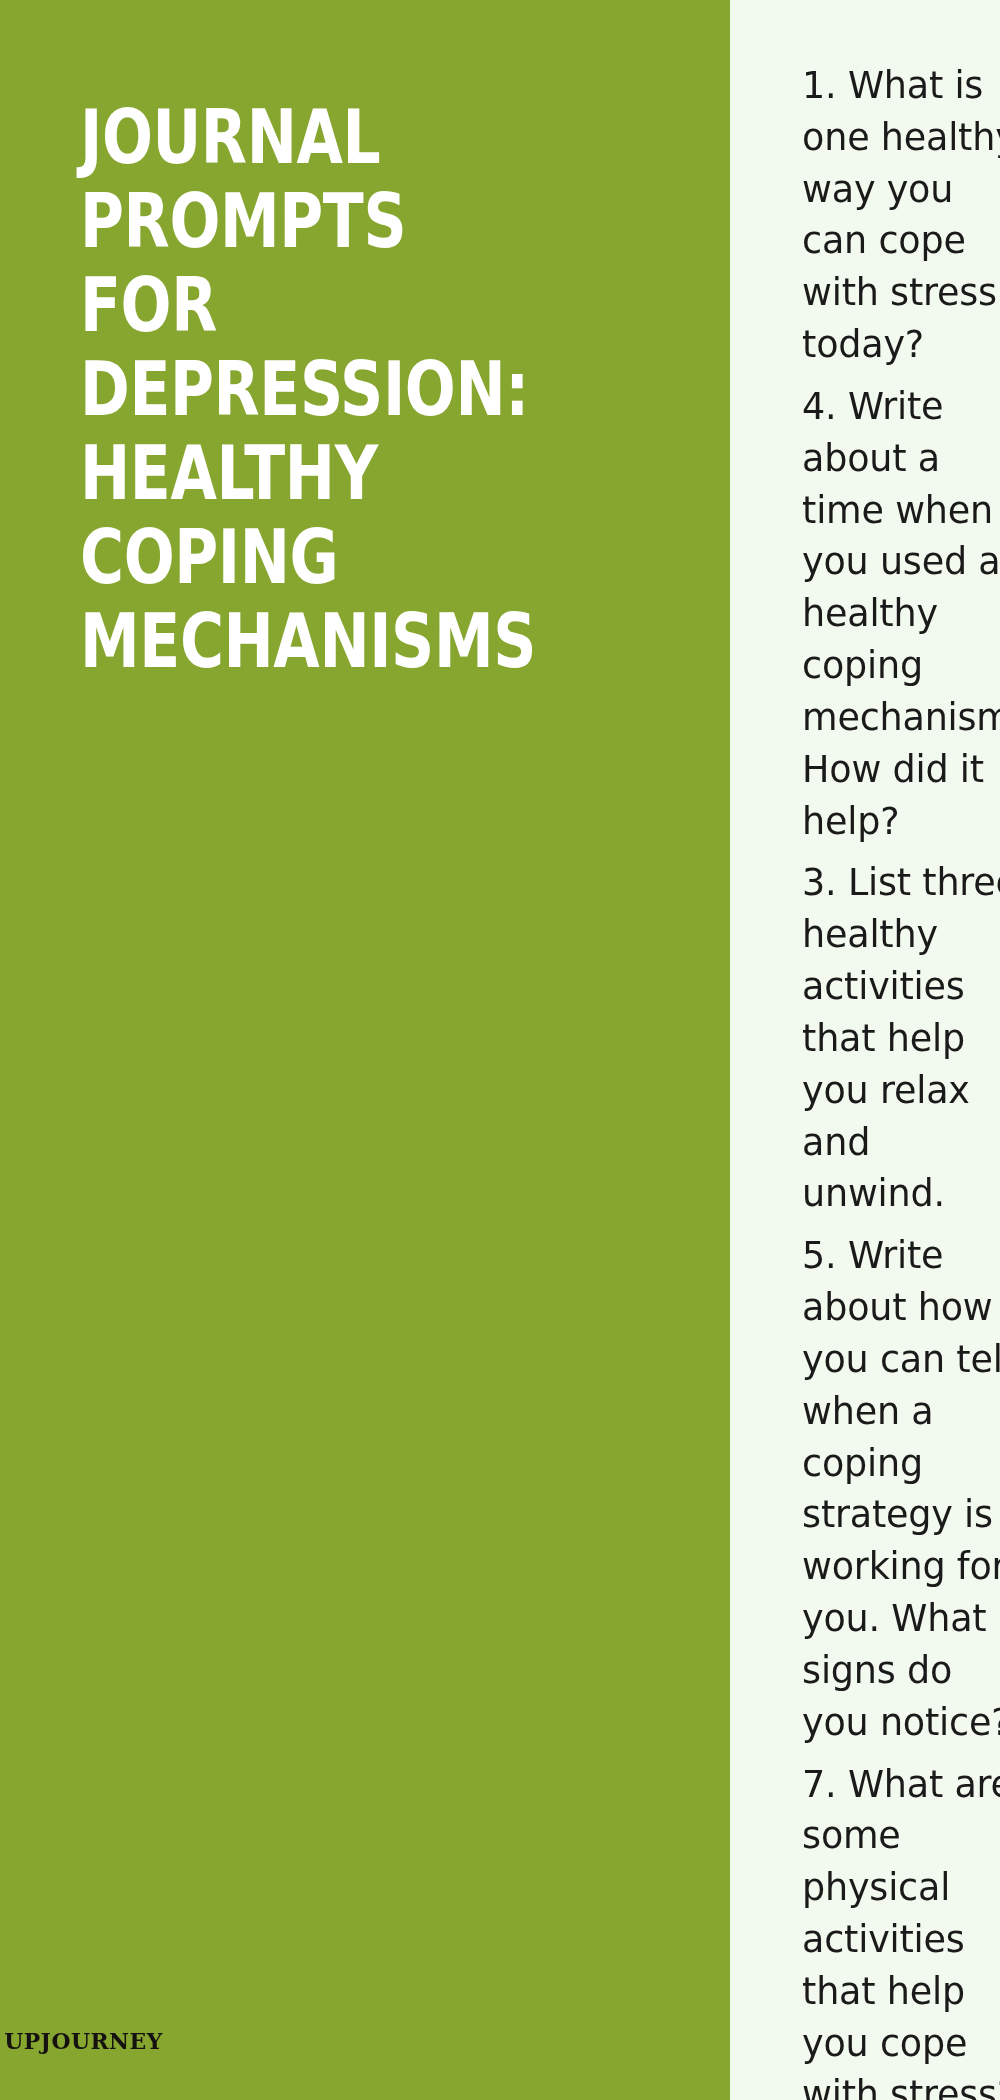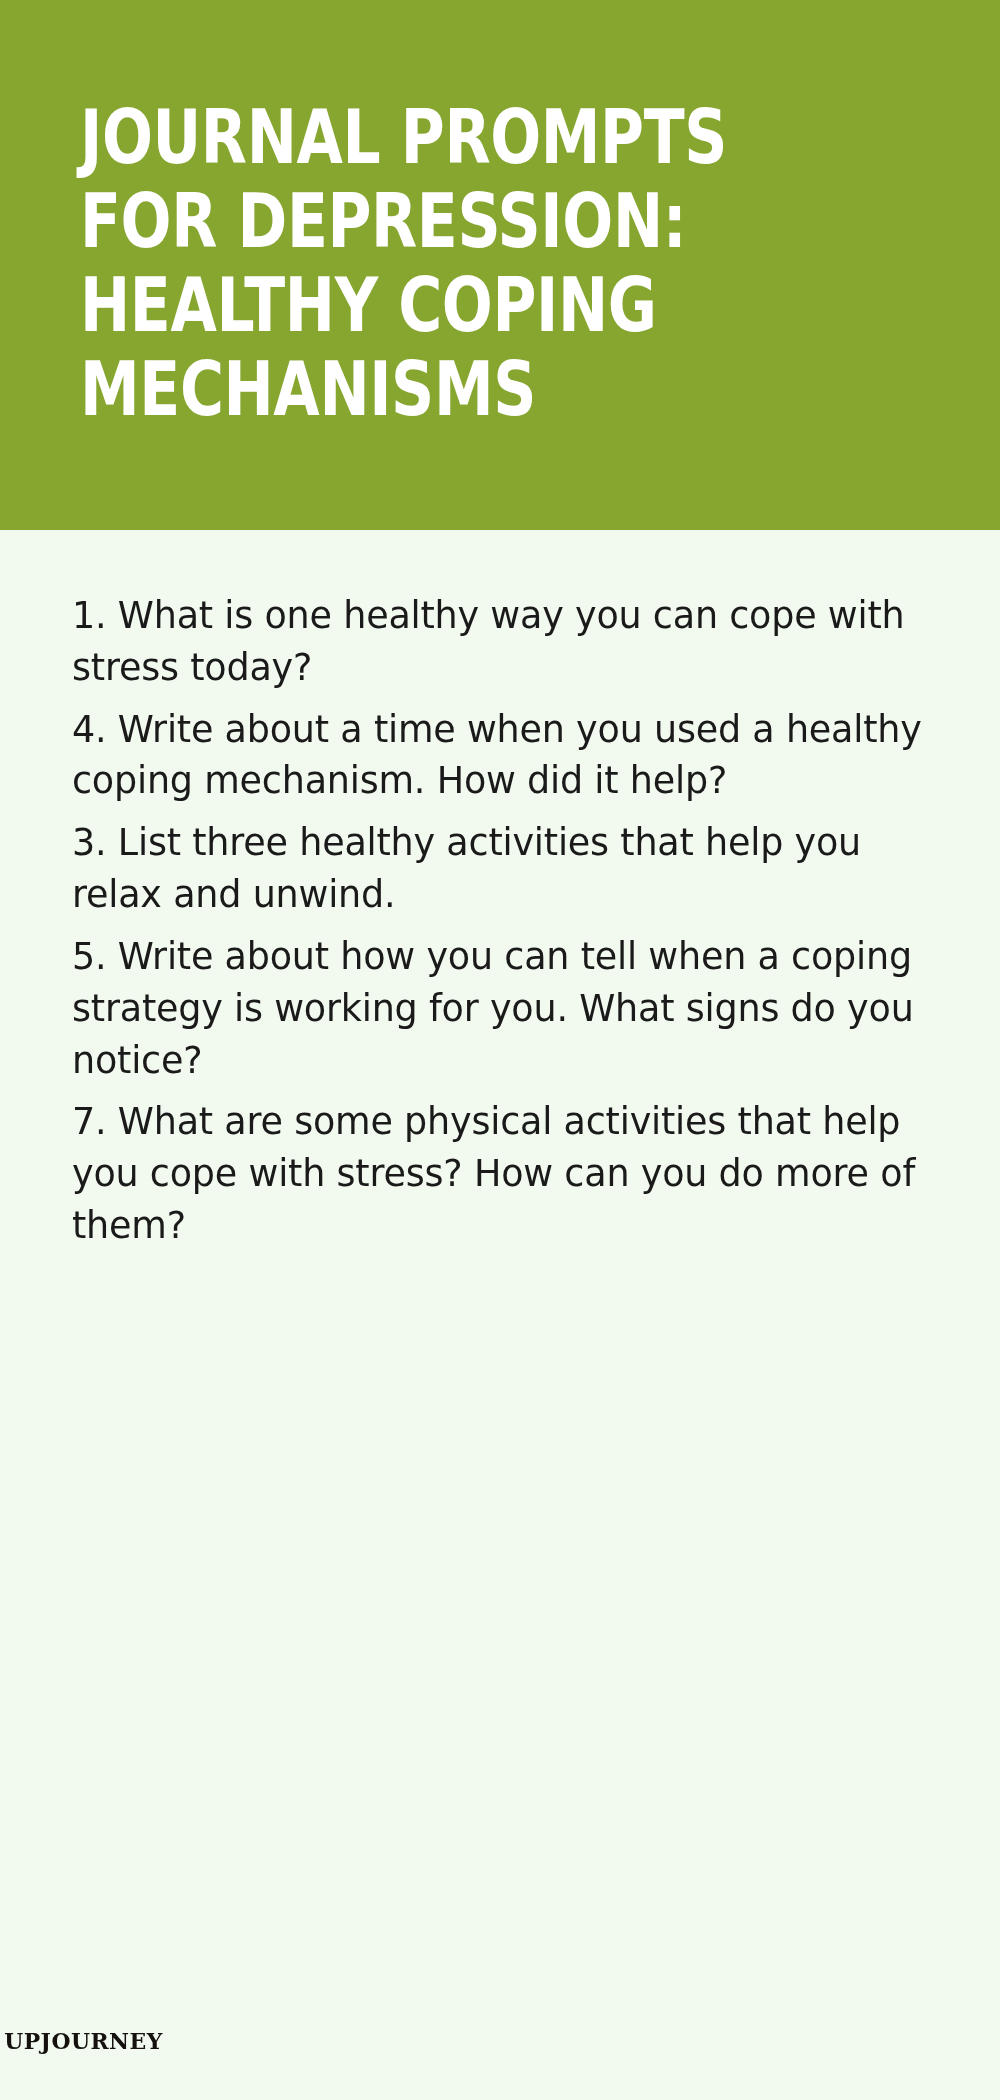--- a/index.html
+++ b/index.html
@@ -12,21 +12,20 @@
     background: #f4faf0;
     font-family: "Liberation Sans", sans-serif;
     overflow: hidden;
   }
   .pin {
     position: relative;
     width: 1000px;
     height: 2100px;
     background: #f2f9ee;
     display: flex;
-    flex-direction: column;
   }
   .header {
     background: #86a62f;
     width: 100%;
     box-sizing: border-box;
     padding: 95px 80px 90px 80px;
     min-height: 530px;
   }
   .header-title {
     color: #ffffff;

